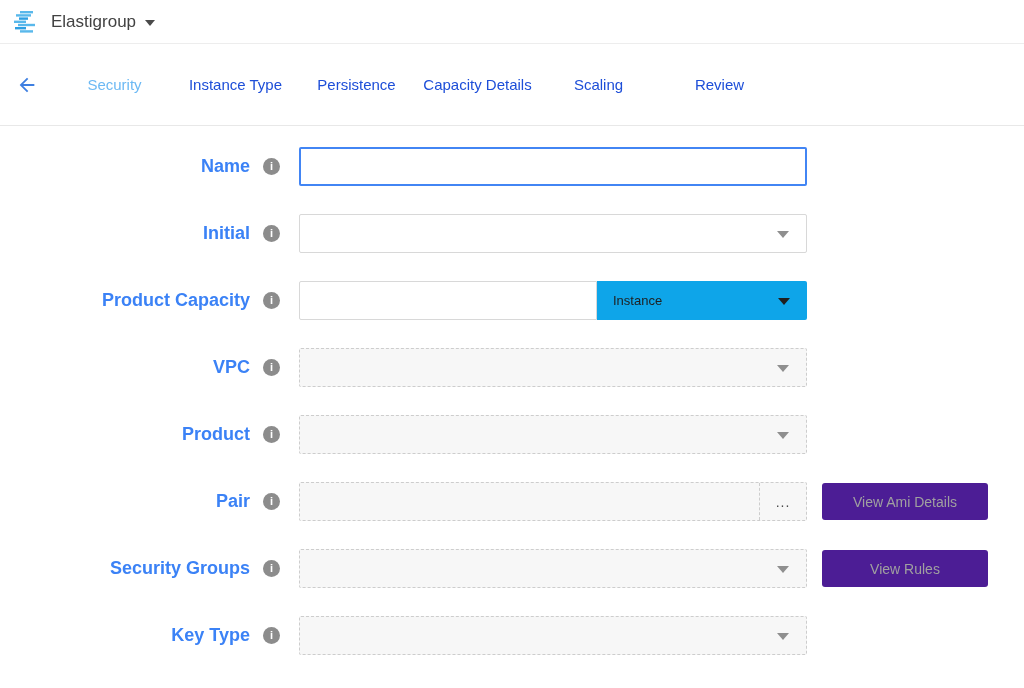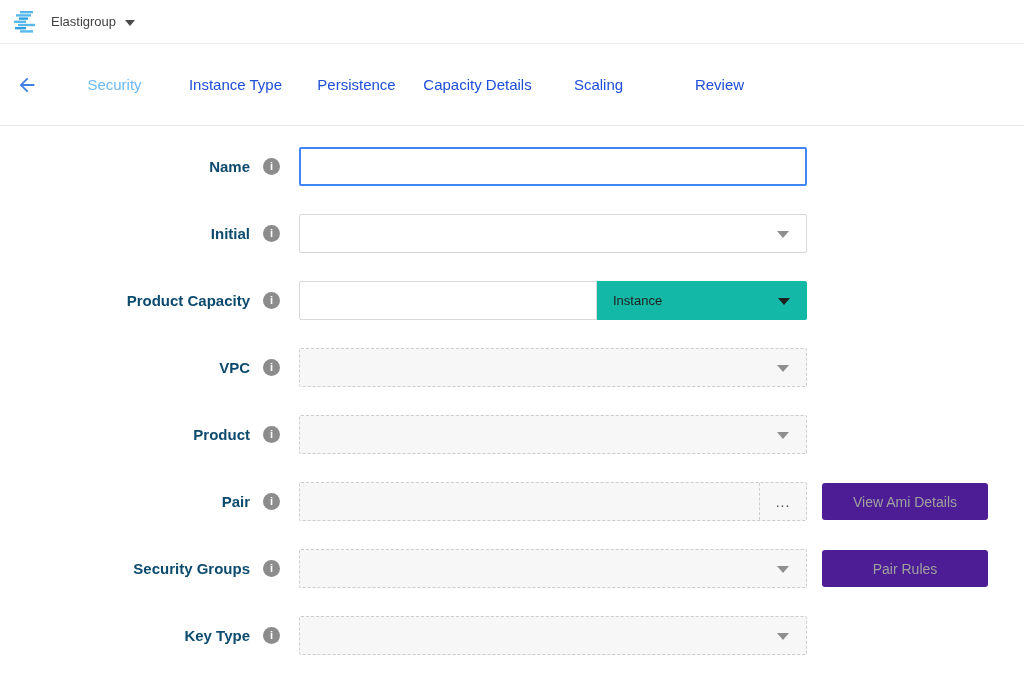--- a/index.html
+++ b/index.html
@@ -3,60 +3,60 @@
 <meta charset="utf-8">
 <style>
   * { margin:0; padding:0; box-sizing:border-box; }
   html,body { width:1024px; height:688px; background:#ffffff;
               font-family:"Liberation Sans", sans-serif; overflow:hidden; }
 
   
   .appbar { height:44px; border-bottom:1px solid #ededed;
             display:flex; align-items:center; padding-left:14px; }
   .logo { width:26px; height:22px; display:block; }
-  .app-name { font-size:13px; color:#424242; margin-left:11px; }
+  .app-name { font-size:17px; color:#424242; margin-left:11px; }
   .caret-sm { width:0; height:0; margin-left:9px; margin-top:2px;
               border-left:5px solid transparent; border-right:5px solid transparent;
               border-top:6px solid #4a4a4a; }
   .app-switcher { display:flex; align-items:center; cursor:pointer; }
 
   
   .tabbar { height:82px; border-bottom:1px solid #e8e8e8;
             display:flex; align-items:center; }
   .back-cell { width:54px; display:flex; justify-content:center; cursor:pointer; }
   .back-cell svg { width:22px; height:22px; }
   .tab { width:121px; text-align:center; font-size:15px; color:#1d4ed8;
          cursor:pointer; white-space:nowrap; }
   .tab.active { color:#6cb9f4; }
 
   
   .form { padding-top:21px; }
   .row { display:flex; align-items:center; height:39px; margin-bottom:28px; }
   .label-cell { width:280px; display:flex; align-items:center; justify-content:flex-end; }
-  .label { font-size:15px; font-weight:bold; color:#0c4a6e; }
+  .label { font-size:18px; font-weight:bold; color:#3b82f6; }
   .info-icon { width:17px; height:17px; border-radius:50%; background:#8c8c8c;
                color:#ffffff; font-size:11px; font-weight:bold; line-height:17px;
                text-align:center; margin-left:13px; cursor:pointer; flex:none; }
   .field-cell { width:508px; height:39px; margin-left:19px; position:relative; }
 
   .input-focused { width:100%; height:100%; border:2px solid #4285f4; border-radius:2px;
                    outline:none; font-size:14px; padding:0 10px; color:#333; background:#fff; }
 
   .select { width:100%; height:100%; background:#fff; border:1px solid #d8d8d8;
             border-radius:2px; position:relative; cursor:pointer; }
   .select.disabled { background:#f7f7f7; border:1px dashed #cdcdcd; }
   .caret { position:absolute; right:17px; top:50%; margin-top:-3px; width:0; height:0;
            border-left:6px solid transparent; border-right:6px solid transparent;
            border-top:7px solid #8f8f8f; }
   .caret.dark { border-top-color:#1f1f1f; }
 
   .capacity-wrap { display:flex; width:100%; height:100%; }
   .capacity-input { width:298px; height:100%; border:1px solid #d8d8d8; border-radius:2px 0 0 2px;
                     outline:none; font-size:14px; padding:0 10px; color:#333; }
-  .unit-select { width:210px; height:100%; background:#14b8a6; position:relative;
+  .unit-select { width:210px; height:100%; background:#0ea5e9; position:relative;
                  display:flex; align-items:center; padding-left:16px; cursor:pointer;
                  border-radius:0 2px 2px 0; }
   .unit-label { font-size:13px; color:#1f1f1f; }
 
   .browse-box { width:100%; height:100%; background:#f7f7f7; border:1px dashed #cdcdcd;
                 border-radius:2px; display:flex; }
   .browse-value { flex:1; }
   .browse-btn { width:47px; border-left:1px dashed #cdcdcd; display:flex;
                 align-items:center; justify-content:center; color:#4a4a4a;
                 font-size:14px; letter-spacing:1px; cursor:pointer; }
@@ -179,21 +179,21 @@
   <div class="row">
     <div class="label-cell">
       <span class="label">Security Groups</span>
       <span class="info-icon">i</span>
     </div>
     <div class="field-cell">
       <div class="select disabled">
         <span class="caret"></span>
       </div>
     </div>
-    <button class="action-btn">Pair Rules</button>
+    <button class="action-btn">View Rules</button>
   </div>
 
   <div class="row">
     <div class="label-cell">
       <span class="label">Key Type</span>
       <span class="info-icon">i</span>
     </div>
     <div class="field-cell">
       <div class="select disabled">
         <span class="caret"></span>

